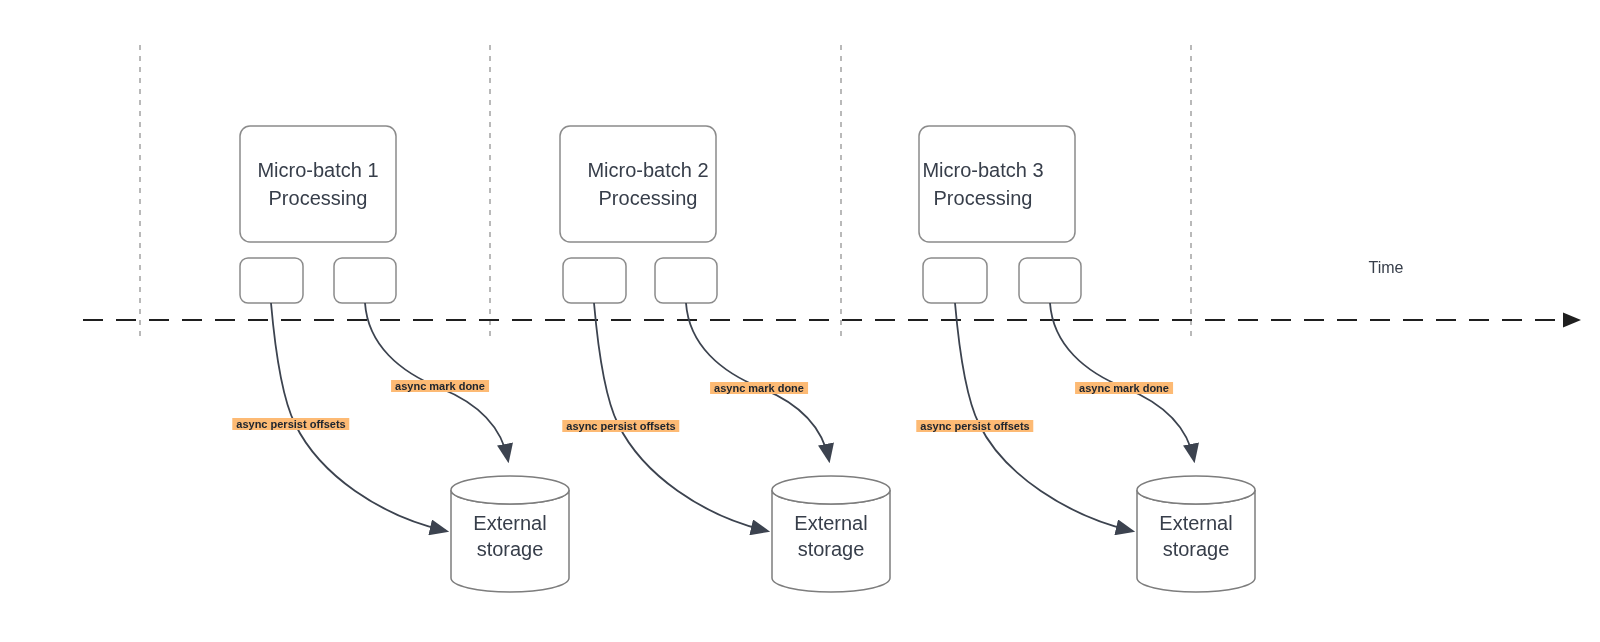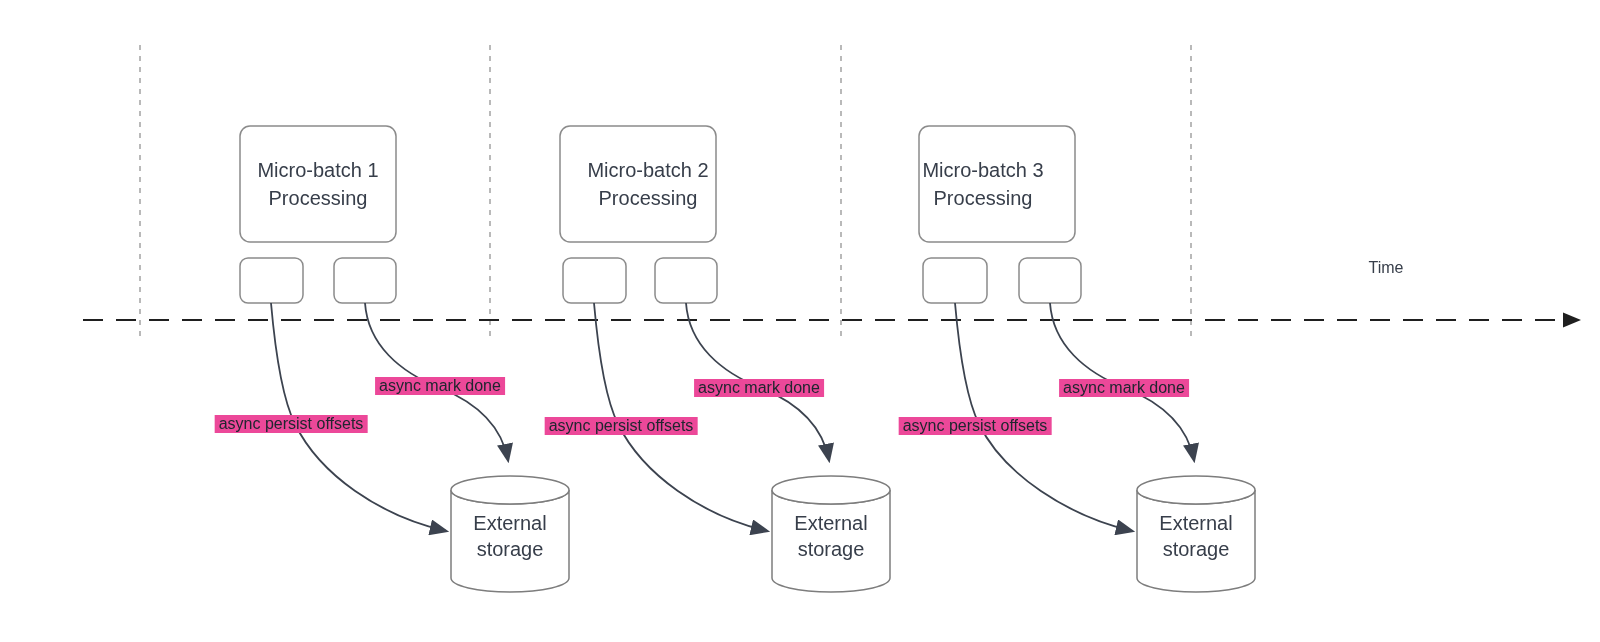--- a/index.html
+++ b/index.html
@@ -23,25 +23,25 @@
     color: #373e4a;
     font-size: 20px;
     line-height: 28px;
     pointer-events: none;
   }
   .storage-label { line-height: 26px; }
 
   .edge-label {
     position: absolute;
     transform: translate(-50%, -50%);
-    background: #ec4899;
+    background: #fdba74;
     padding: 0 4px;
     color: #20262f;
-    font-size: 16px;
-    font-weight: normal;
+    font-size: 11px;
+    font-weight: bold;
     white-space: nowrap;
   }
   .time-label {
     position: absolute;
     transform: translate(-50%, -50%);
     color: #373e4a;
     font-size: 16px;
     white-space: nowrap;
   }
 </style>

